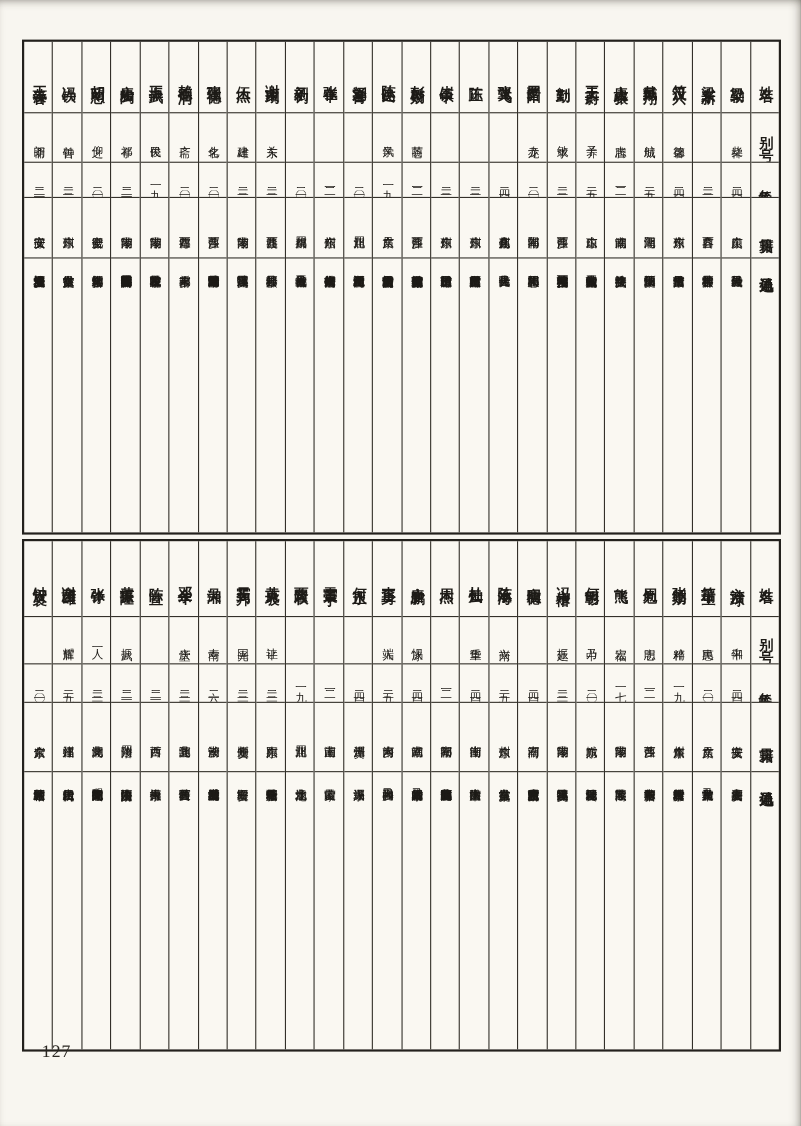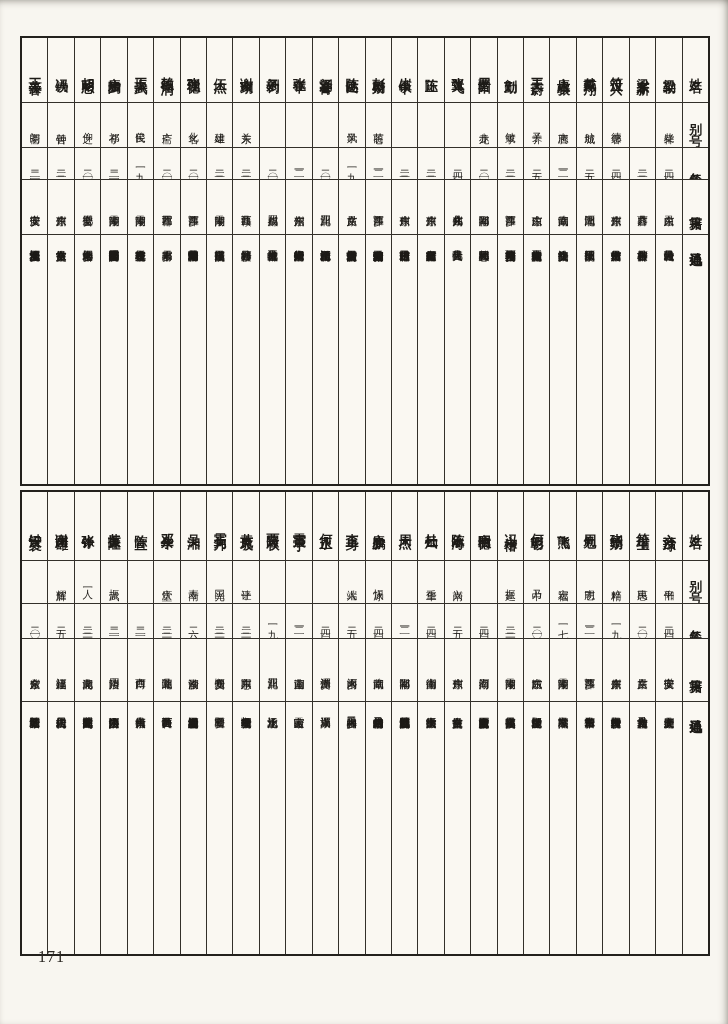--- a/index.html
+++ b/index.html
@@ -955,14 +955,14 @@
         </div>
         <div class="cell c-native">
           <span class="vt">广东紫金</span>
         </div>
         <div class="cell c-addr">
           <span class="vt">紫金第五区柏塘约深塘</span>
         </div>
       </div>
     </div>
 
-  <div class="pagenum">171</div>
+  <div class="pagenum">127</div>
 </div>
 
 </body></html>

